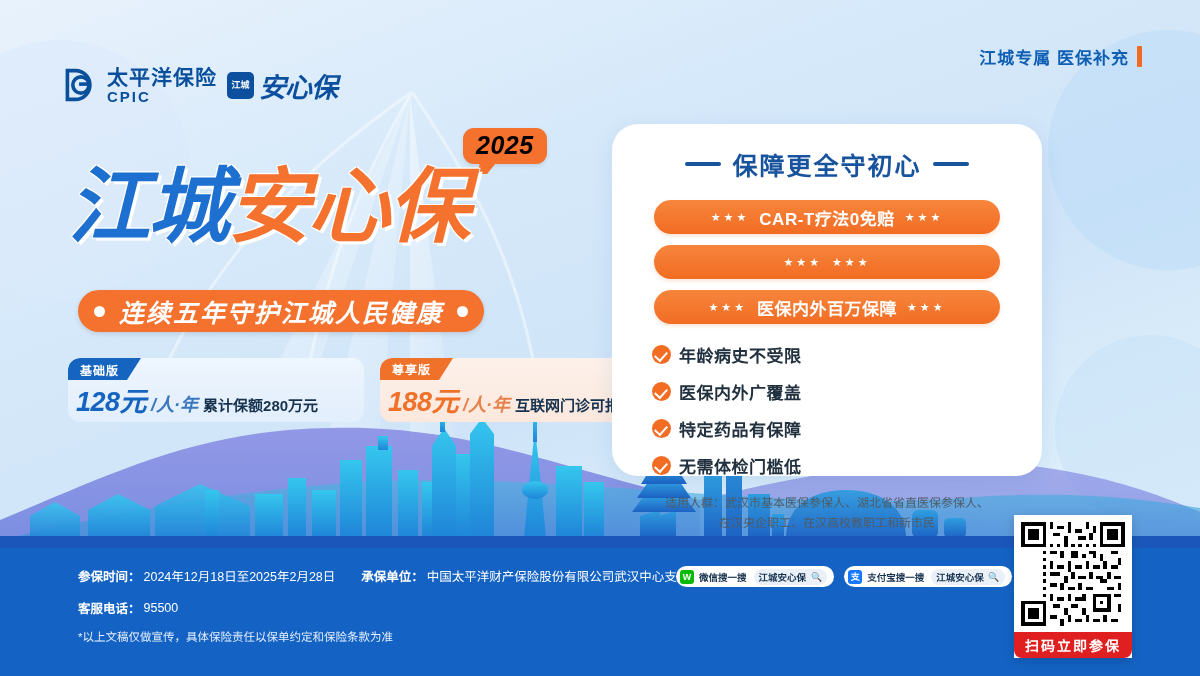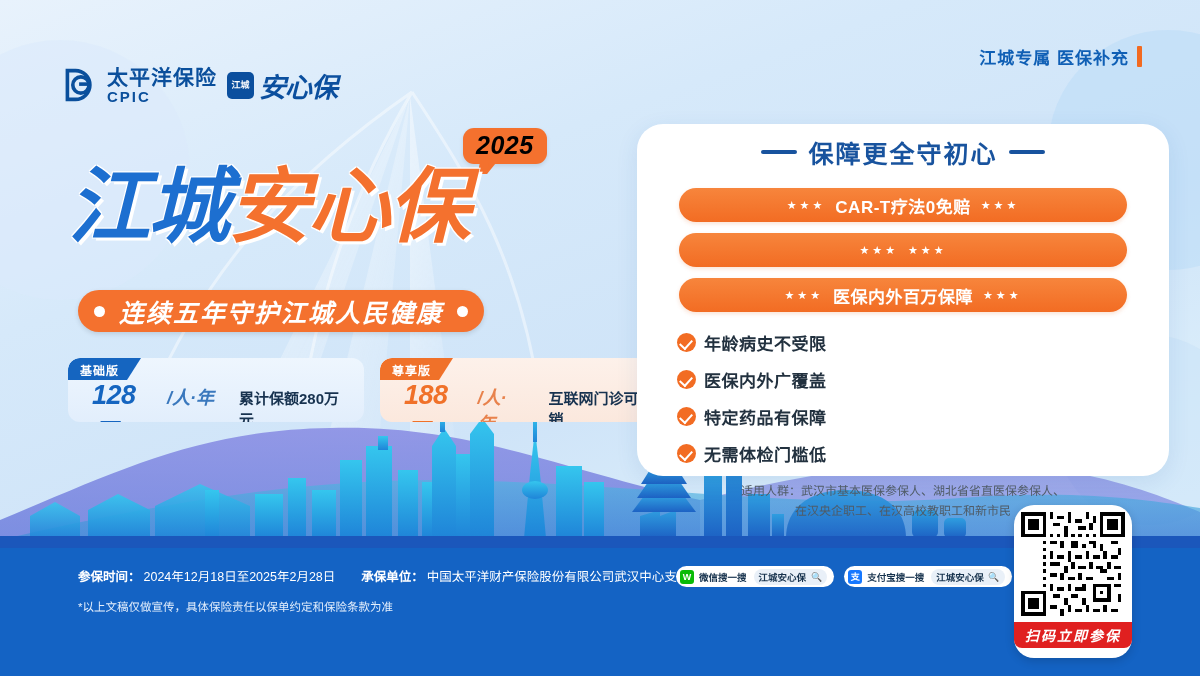--- a/index.html
+++ b/index.html
@@ -118,67 +118,68 @@
 
   
   .price-row {
     position: absolute; left: 68px; top: 358px;
     display: flex; gap: 16px;
   }
   .price-card {
     position: relative;
     width: 296px; height: 64px;
     border-radius: 12px;
-    padding: 22px 10px 0 24px;
+    padding: 22px 10px 0 8px;
     overflow: hidden;
+    text-align: center;
   }
   .price-card.basic { background: linear-gradient(180deg,#eef6fe 0%,#e2eefc 100%); }
   .price-card.premium { background: linear-gradient(180deg,#fdf1ea 0%,#fbe8dd 100%); }
   .price-tab {
     position: absolute; left: 0; top: 0;
     height: 22px; padding: 0 22px 0 12px;
     display: flex; align-items: center;
     font-size: 12px; font-weight: bold; color: #fff;
     letter-spacing: 1px;
     clip-path: polygon(0 0, 100% 0, calc(100% - 14px) 100%, 0 100%);
     border-top-left-radius: 12px;
   }
   .price-card.basic .price-tab { background: #1565c0; }
-  .price-card.premium .price-tab { background: #f07129; }
+  .price-card.premium .price-tab { background: #f07129; font-family: Liberation Serif, serif; }
   .price-line { display: flex; align-items: baseline; gap: 5px; }
   .price-amount {
     font-size: 27px; font-weight: bold; font-style: italic;
     letter-spacing: -0.5px;
   }
   .price-card.basic .price-amount { color: #1565c0; }
   .price-card.premium .price-amount { color: #f07129; }
   .price-unit {
     font-size: 18px; font-weight: bold; font-style: italic;
   }
   .price-card.basic .price-unit { color: #3a78bd; }
   .price-card.premium .price-unit { color: #e8824c; }
   .price-note {
     font-size: 15px; font-weight: bold; color: #17324f;
-    margin-left: 20px;
+    margin-left: 0;
   }
 
   
   .city-band {
     position: absolute; left: 0; bottom: 118px;
     width: 100%; height: 160px;
     pointer-events: none;
   }
 
   
   .panel {
-    position: absolute; left: 637px; top: 124px;
-    width: 532px; height: 352px;
+    position: absolute; left: 612px; top: 124px;
+    width: 430px; height: 352px;
     background: #fff; border-radius: 26px;
     box-shadow: 0 6px 22px rgba(30,90,160,0.10);
-    padding: 10px 26px 0;
+    padding: 22px 26px 0;
   }
   .panel-heading {
     display: flex; align-items: center; justify-content: center;
     gap: 11px; margin-bottom: 18px;
   }
   .panel-heading .rule {
     width: 36px; height: 4px; background: #18539e; border-radius: 2px;
   }
   .panel-heading .txt {
     font-size: 25px; font-weight: bold; color: #18539e;
@@ -264,24 +265,23 @@
     background: #e9f0f8; border-radius: 8px;
     padding: 1px 5px; margin-left: 2px;
   }
   .sb-kw { font-size: 9.5px; color: #16324d; font-weight: bold; white-space: nowrap; }
   .sb-search { font-size: 9px; color: #2d4f73; }
 
   
   .qr-box {
     position: absolute; right: 68px; bottom: 18px;
     width: 118px;
-    background: #fff; border-radius: 20px;
-    padding: 7px 7px 10px;
+    background: #fff; border-radius: 0;
+    padding: 7px 7px 0;
     box-shadow: 0 3px 10px rgba(0,0,0,0.16);
-    font-style: italic;
   }
   .qr-img { width: 104px; height: 104px; display: block; }
   .qr-cta {
     margin: 6px -7px 0; height: 26px;
     background: #e02020; border-radius: 0 0 8px 8px;
     color: #fff; font-size: 14px; font-weight: bold;
     display: flex; align-items: center; justify-content: center;
     letter-spacing: 2px;
   }
 </style>
@@ -498,20 +498,24 @@
   </div>
 
   <div class="footer">
     <div class="footer-left">
       <div class="f-row">
         <span class="f-label">参保时间：</span>
         <span>2024年12月18日至2025年2月28日</span>
         <span class="f-gap"></span>
         <span class="f-label">承保单位：</span>
         <span>中国太平洋财产保险股份有限公司武汉中心支公司</span>
+      </div>
+      <div class="f-row single">
+        <span class="f-label">客服电话：</span>
+        <span>95500</span>
       </div>
       <div class="f-disclaimer">*以上文稿仅做宣传，具体保险责任以保单约定和保险条款为准</div>
     </div>
 
     <div class="footer-right">
       <div class="search-badges">
         <div class="search-badge">
           <span class="sb-icon wechat">W</span>
           <span class="sb-app">微信搜一搜</span>
           <span class="sb-field">

